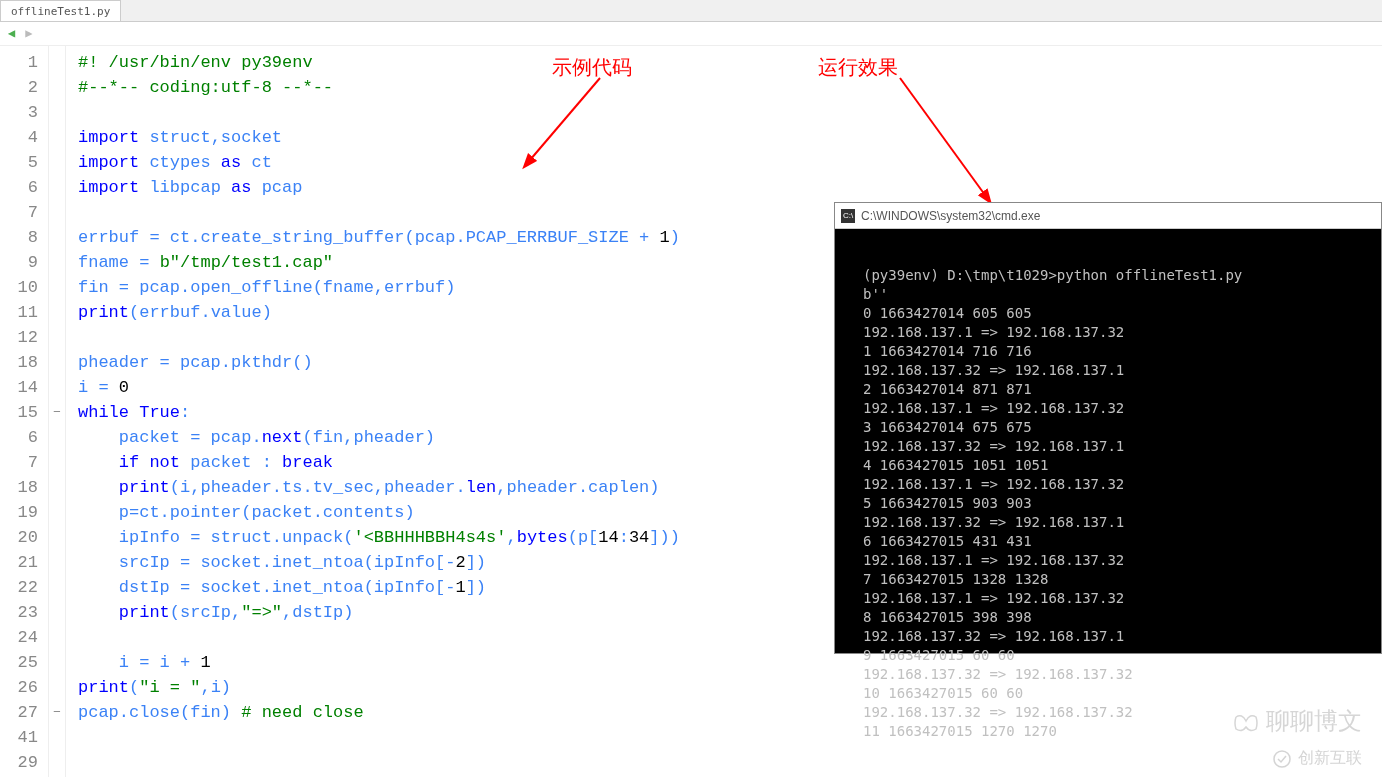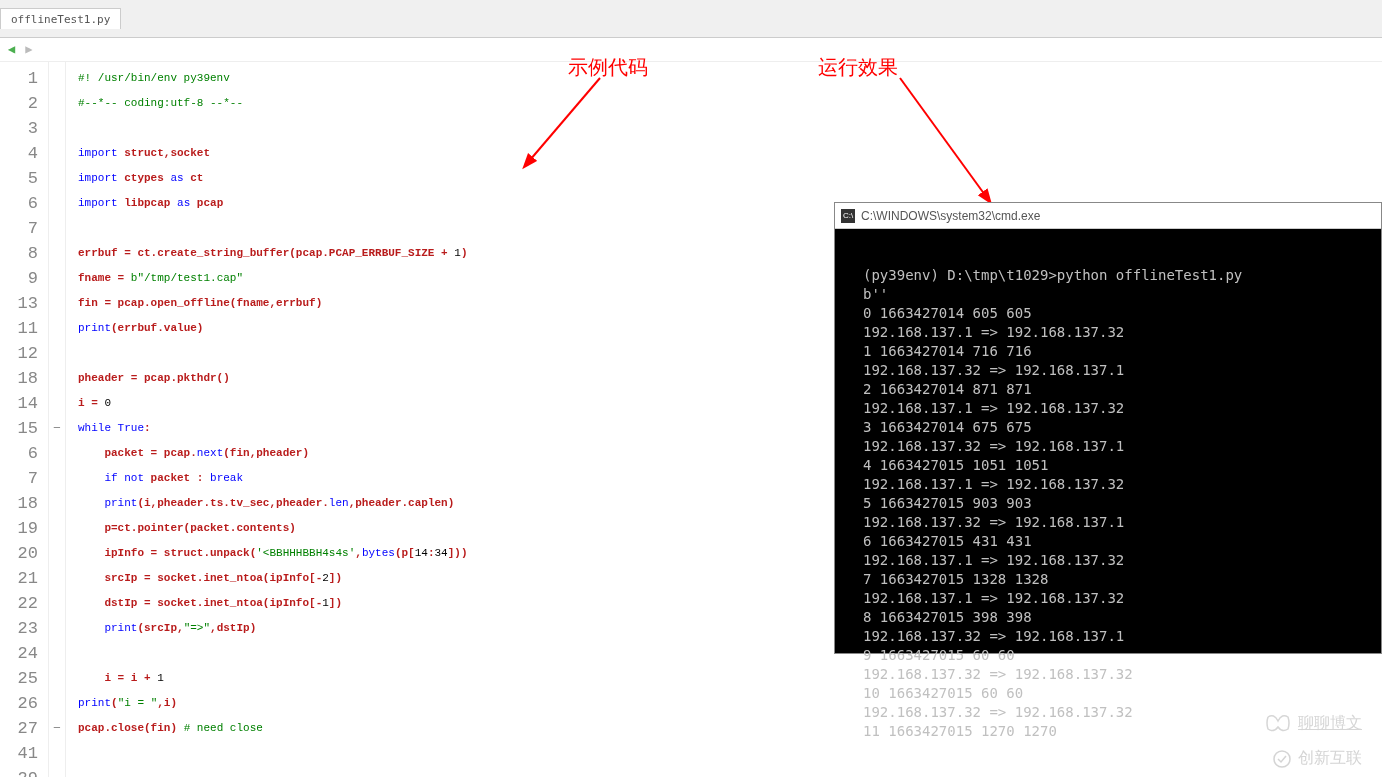--- a/index.html
+++ b/index.html
@@ -5,21 +5,21 @@
 * { margin: 0; padding: 0; box-sizing: border-box; }
 body {
   font-family: "Consolas", "Courier New", monospace;
   background: #fff;
   width: 1382px;
   height: 777px;
   overflow: hidden;
   position: relative;
 }
 .tab-bar {
-  height: 38px;
+  height: 22px;
   background: #f0f0f0;
   border-bottom: 1px solid #ccc;
   display: flex;
   align-items: center;
 }
 .tab {
   height: 21px;
   padding: 2px 10px;
   background: #fff;
   border: 1px solid #ccc;
@@ -68,28 +68,28 @@
   height: 25px;
   line-height: 25px;
   text-align: center;
   color: #888;
   font-size: 13px;
 }
 .code {
   flex: 1;
   padding-top: 4px;
   padding-left: 12px;
-  font-size: 11px;
+  font-size: 17px;
   color: #000;
   white-space: pre;
 }
 .code .line { height: 25px; line-height: 25px; }
 .c-comment { color: #008000; }
 .c-kw { color: #0000ff; font-weight: normal; }
-.c-name { color: #b91c1c; font-weight: bold; }
+.c-name { color: #3b82f6; }
 .c-str { color: #008000; }
 .tok-num { color: #000; }
 
 
 .anno {
   position: absolute;
   color: #ff0000;
   font-family: "SimSun", "Microsoft YaHei", sans-serif;
   font-size: 20px;
 }
@@ -131,25 +131,24 @@
   margin-left: 24px;
 }
 
 
 .watermark {
   position: absolute;
   right: 20px;
   bottom: 40px;
   color: #bbb;
   font-family: "Microsoft YaHei", sans-serif;
-  font-size: 16px;
-  display: flex;
-  align-items: flex-start;
+  font-size: 24px;
+  display: flex;
+  align-items: flex-end;
   opacity: 0.6;
-  text-decoration: underline;
 }
 .watermark2 {
   position: absolute;
   right: 20px;
   bottom: 8px;
   color: #aaa;
   font-family: "Microsoft YaHei", sans-serif;
   font-size: 16px;
   display: flex;
   align-items: center;
@@ -174,21 +173,21 @@
   <div class="gutter" id="gutter">
       <div class="ln">1</div>
       <div class="ln">2</div>
       <div class="ln">3</div>
       <div class="ln">4</div>
       <div class="ln">5</div>
       <div class="ln">6</div>
       <div class="ln">7</div>
       <div class="ln">8</div>
       <div class="ln">9</div>
-      <div class="ln">13</div>
+      <div class="ln">10</div>
       <div class="ln">11</div>
       <div class="ln">12</div>
       <div class="ln">18</div>
       <div class="ln">14</div>
       <div class="ln">15</div>
       <div class="ln">6</div>
       <div class="ln">7</div>
       <div class="ln">18</div>
       <div class="ln">19</div>
       <div class="ln">20</div>
@@ -229,21 +228,21 @@
       <div class="fm"></div>
       <div class="fm"></div>
       <div class="fm"></div>
       <div class="fm">−</div>
       <div class="fm"></div>
       <div class="fm"></div>
     </div>
   <div class="code" id="code"><div class="line"><span class="c-comment">#! /usr/bin/env py39env</span></div><div class="line"><span class="c-comment">#--*-- coding:utf-8 --*--</span></div><div class="line"><span></span></div><div class="line"><span class="c-kw">import</span><span class="c-name"> struct,socket</span></div><div class="line"><span class="c-kw">import</span><span class="c-name"> ctypes </span><span class="c-kw">as</span><span class="c-name"> ct</span></div><div class="line"><span class="c-kw">import</span><span class="c-name"> libpcap </span><span class="c-kw">as</span><span class="c-name"> pcap</span></div><div class="line"><span></span></div><div class="line"><span class="c-name">errbuf = ct.create_string_buffer(pcap.PCAP_ERRBUF_SIZE + </span><span class="tok-num">1</span><span class="c-name">)</span></div><div class="line"><span class="c-name">fname = </span><span class="c-str">b"/tmp/test1.cap"</span></div><div class="line"><span class="c-name">fin = pcap.open_offline(fname,errbuf)</span></div><div class="line"><span class="c-kw">print</span><span class="c-name">(errbuf.value)</span></div><div class="line"><span></span></div><div class="line"><span class="c-name">pheader = pcap.pkthdr()</span></div><div class="line"><span class="c-name">i = </span><span class="tok-num">0</span></div><div class="line"><span class="c-kw">while True</span><span class="c-name">:</span></div><div class="line"><span class="c-name">    packet = pcap.</span><span class="c-kw">next</span><span class="c-name">(fin,pheader)</span></div><div class="line"><span class="c-name">    </span><span class="c-kw">if not</span><span class="c-name"> packet : </span><span class="c-kw">break</span></div><div class="line"><span class="c-name">    </span><span class="c-kw">print</span><span class="c-name">(i,pheader.ts.tv_sec,pheader.</span><span class="c-kw">len</span><span class="c-name">,pheader.caplen)</span></div><div class="line"><span class="c-name">    p=ct.pointer(packet.contents)</span></div><div class="line"><span class="c-name">    ipInfo = struct.unpack(</span><span class="c-str">'&lt;BBHHHBBH4s4s'</span><span class="c-name">,</span><span class="c-kw">bytes</span><span class="c-name">(p[</span><span class="tok-num">14</span><span class="c-name">:</span><span class="tok-num">34</span><span class="c-name">]))</span></div><div class="line"><span class="c-name">    srcIp = socket.inet_ntoa(ipInfo[-</span><span class="tok-num">2</span><span class="c-name">])</span></div><div class="line"><span class="c-name">    dstIp = socket.inet_ntoa(ipInfo[-</span><span class="tok-num">1</span><span class="c-name">])</span></div><div class="line"><span class="c-name">    </span><span class="c-kw">print</span><span class="c-name">(srcIp,</span><span class="c-str">"=&gt;"</span><span class="c-name">,dstIp)</span></div><div class="line"><span></span></div><div class="line"><span class="c-name">    i = i + </span><span class="tok-num">1</span></div><div class="line"><span class="c-kw">print</span><span class="c-name">(</span><span class="c-str">"i = "</span><span class="c-name">,i)</span></div><div class="line"><span class="c-name">pcap.close(fin) </span><span class="c-comment"># need close</span></div><div class="line"><span></span></div><div class="line"><span></span></div></div>
 </div>
 
-<div class="anno" style="top:54px; left:568px;">示例代码</div>
+<div class="anno" style="top:54px; left:552px;">示例代码</div>
 <div class="anno" style="top:54px; left:818px;">运行效果</div>
 
 <svg class="arrow-svg" style="top:70px; left:520px;" width="100" height="110">
   <defs>
       <marker id="ah1" markerWidth="10" markerHeight="10" refX="2" refY="3" orient="auto">
         <path d="M0,0 L0,6 L8,3 z" fill="#ff0000"></path>
       </marker>
     </defs>
   <line x1="80" y1="8" x2="10" y2="90" stroke="#ff0000" stroke-width="2" marker-end="url(#ah1)"></line>
 </svg>

